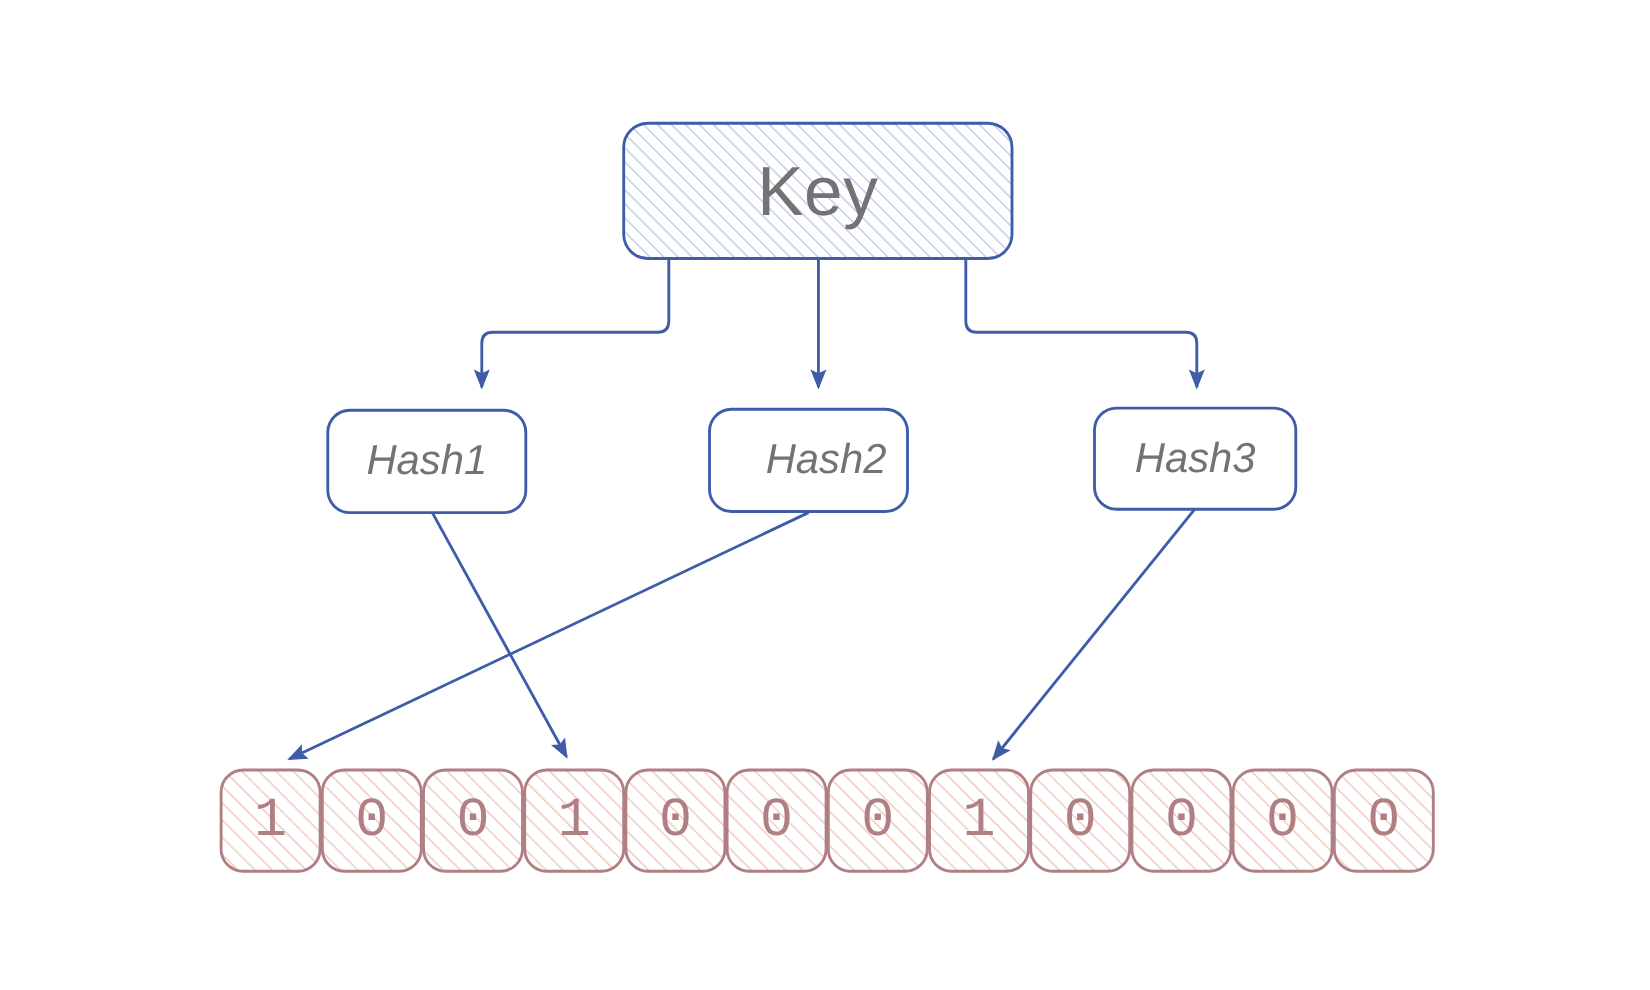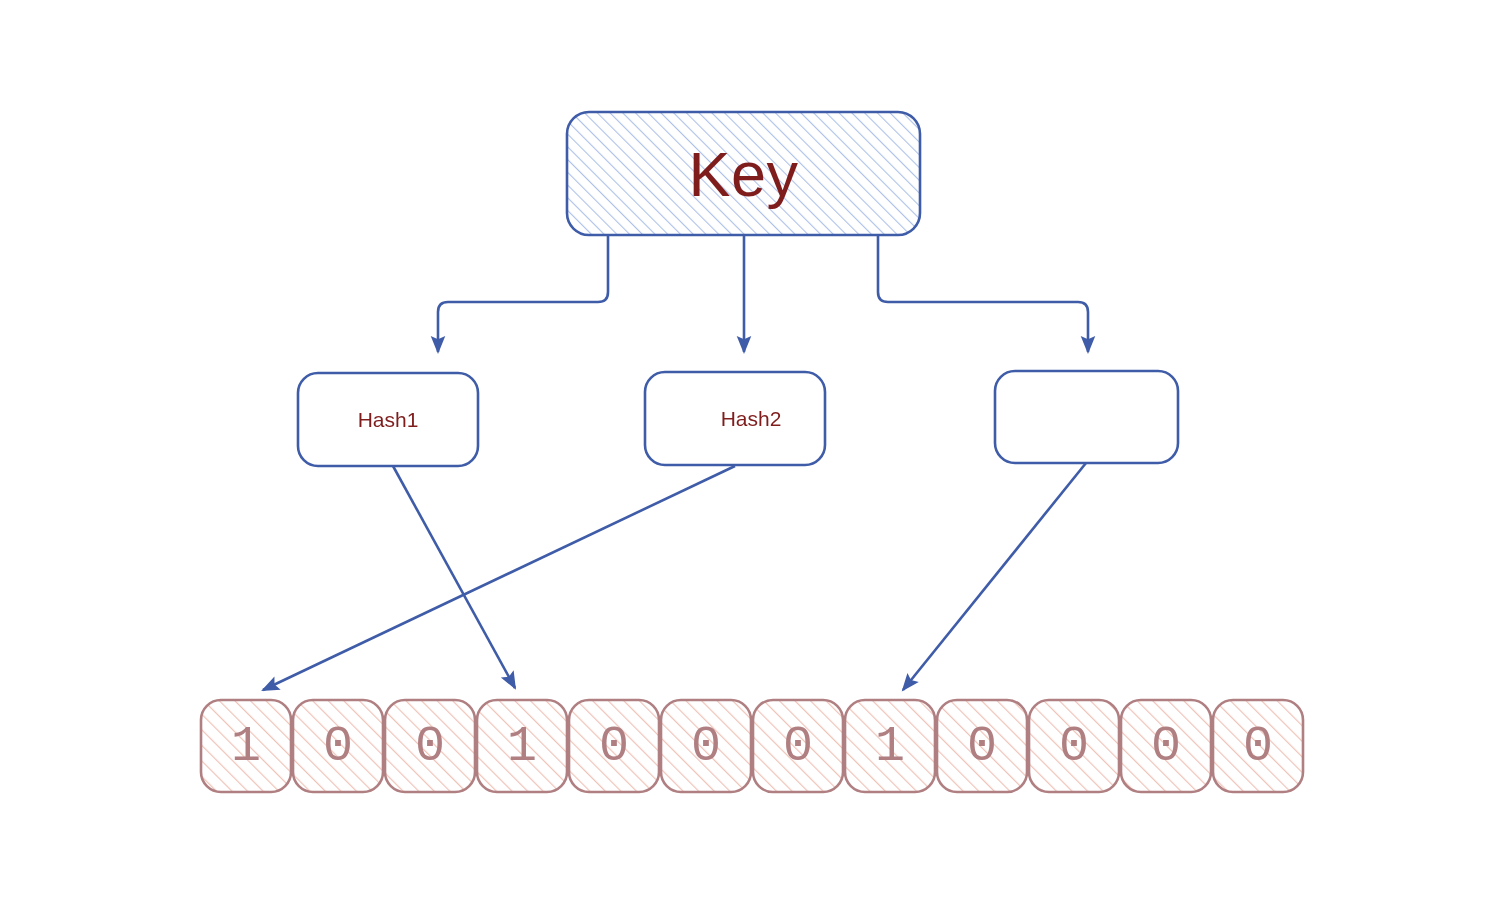--- a/index.html
+++ b/index.html
@@ -22,37 +22,38 @@
     left: 0;
     top: 0;
     width: 1500px;
     height: 900px;
   }
   .node-label {
     position: absolute;
     display: flex;
     align-items: center;
     justify-content: center;
-    color: #7f1d1d;
+    color: #737373;
     font-family: "Liberation Sans", sans-serif;
     pointer-events: none;
     white-space: nowrap;
     text-align: right;
   }
   #key-label {
     left: 567px;
     top: 112px;
     width: 353px;
     height: 123px;
     font-size: 63px;
     letter-spacing: 0.5px;
   }
   .hash-label {
-    font-size: 21px;
+    font-size: 38px;
     height: 93px;
+    font-style: italic;
   }
   #hash1-label { left: 298px; top: 373px; width: 180px; }
   #hash2-label { left: 645px; top: 372px; width: 180px; margin-left: 16px; }
   #hash3-label { left: 995px; top: 371px; width: 183px; }
   .bit-label {
     position: absolute;
     top: 700px;
     height: 92px;
     display: flex;
     align-items: center;
@@ -169,20 +170,21 @@
         <rect x="1213" y="700" width="90" height="92" rx="20" ry="20" fill="#ffffff" stroke="none"></rect>
         <rect x="1213" y="700" width="90" height="92" rx="20" ry="20" fill="url(#hatch-rose)" stroke="#b07f82" stroke-width="2.6"></rect>
       </g>
     </g>
   </svg>
 
   <div class="node-label" id="key-label">Key</div>
 
   <div class="node-label hash-label" id="hash1-label">Hash1</div>
   <div class="node-label hash-label" id="hash2-label">Hash2</div>
+  <div class="node-label hash-label" id="hash3-label">Hash3</div>
 
   <div class="bit-label" style="left:201px;width:90px;">1</div>
   <div class="bit-label" style="left:293px;width:90px;">0</div>
   <div class="bit-label" style="left:385px;width:90px;">0</div>
   <div class="bit-label" style="left:477px;width:90px;">1</div>
   <div class="bit-label" style="left:569px;width:90px;">0</div>
   <div class="bit-label" style="left:661px;width:90px;">0</div>
   <div class="bit-label" style="left:753px;width:90px;">0</div>
   <div class="bit-label" style="left:845px;width:90px;">1</div>
   <div class="bit-label" style="left:937px;width:90px;">0</div>

